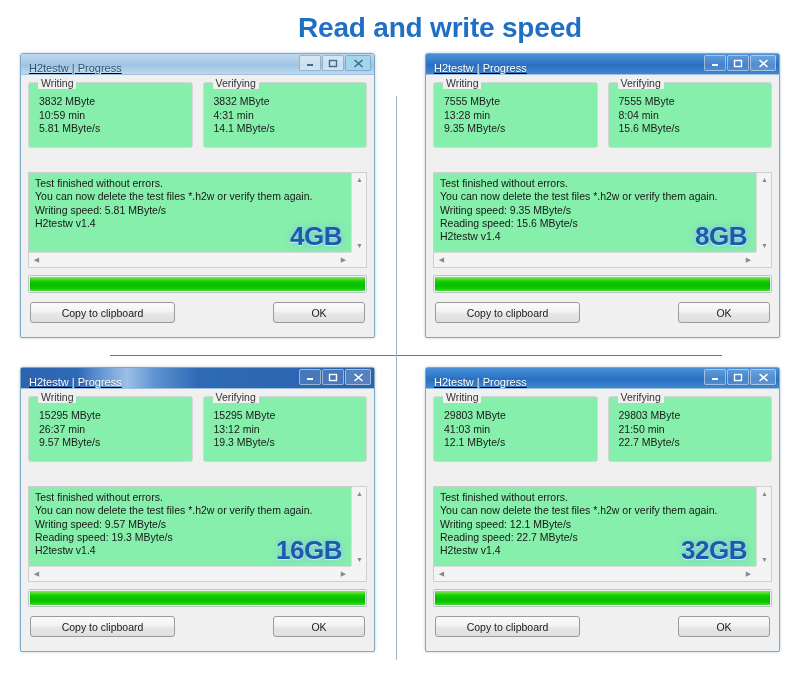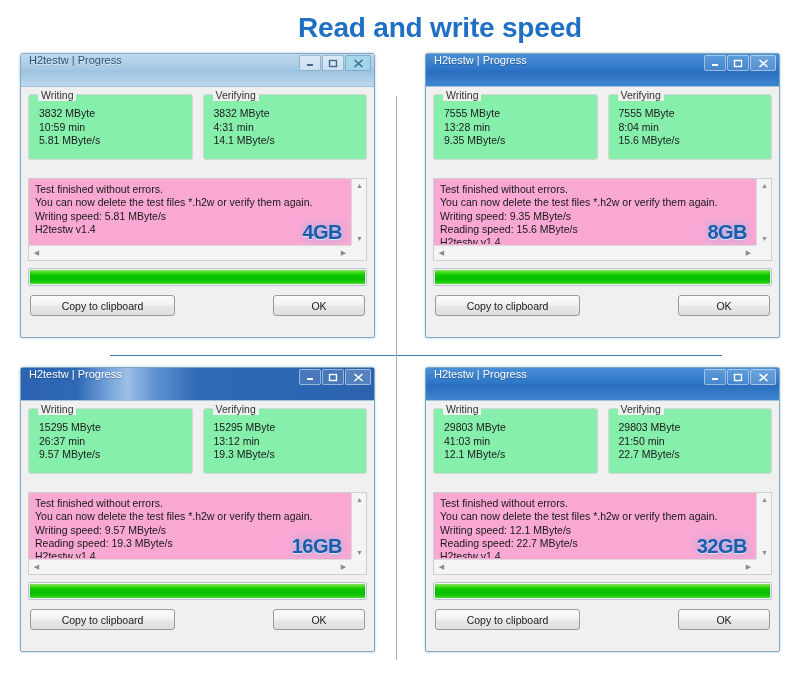--- a/index.html
+++ b/index.html
@@ -45,26 +45,27 @@
   .win {
     position: absolute;
     background: #f0f0f0;
     border: 1px solid #7ea8c4;
     border-radius: 3px 3px 2px 2px;
     box-shadow: 0 0 3px rgba(100,140,170,0.45);
     padding: 0;
   }
   .titlebar {
     position: relative;
-    height: 33px;
+    height: 21px;
     background: linear-gradient(to bottom, #4a8fd6 0%, #2f77c8 45%, #2a6fc0 55%, #3f86cf 100%);
     border-bottom: 1px solid #9fc2e0;
     display: flex;
-    align-items: flex-start;
+    align-items: flex-end;
     overflow: hidden;
+    text-decoration: underline;
   }
   .titlebar.variant-a {
     background: linear-gradient(to bottom, #bfd9ee 0%, #a9cbe6 40%, #9ec4e2 55%, #bcd8ee 100%);
   }
   .titlebar.variant-c {
     background: linear-gradient(to right, #2c63b0 0%, #2f69b6 16%, #6f9fd8 24%, #9cc0e6 30%, #5f92d2 38%, #2f6ab6 50%, #2a62ae 100%);
   }
   .title-text {
     padding-left: 8px;
     font-size: 11px;
@@ -128,39 +129,39 @@
   }
   .stat-line {
     font-size: 10.5px;
     color: #1a1a1a;
     line-height: 13.5px;
     white-space: nowrap;
   }
 
   
   .logwrap {
-    margin-top: 18px;
+    margin-top: 24px;
     position: relative;
-    background: #f9a8d4;
+    background: #86efac;
     border: 1px solid #cfcfcf;
-    height: 83px;
+    height: 96px;
   }
   .logtext {
     position: absolute;
     top: 4px; left: 6px; right: 18px; bottom: 16px;
     font-size: 10.5px;
     color: #171717;
     line-height: 13.3px;
     overflow: hidden;
     white-space: nowrap;
   }
   .capacity-label {
     position: absolute;
     right: 24px; bottom: 18px;
-    font-size: 20px;
+    font-size: 26px;
     font-weight: bold;
     color: #1b5bab;
     letter-spacing: -0.5px;
     text-shadow: 0 0 7px rgba(120,175,235,0.85), 0 1px 1px rgba(255,255,255,0.9);
     line-height: 1;
   }
   .vscroll {
     position: absolute;
     top: 0; right: 0; bottom: 15px; width: 15px;
     background: #f4f4f4;

